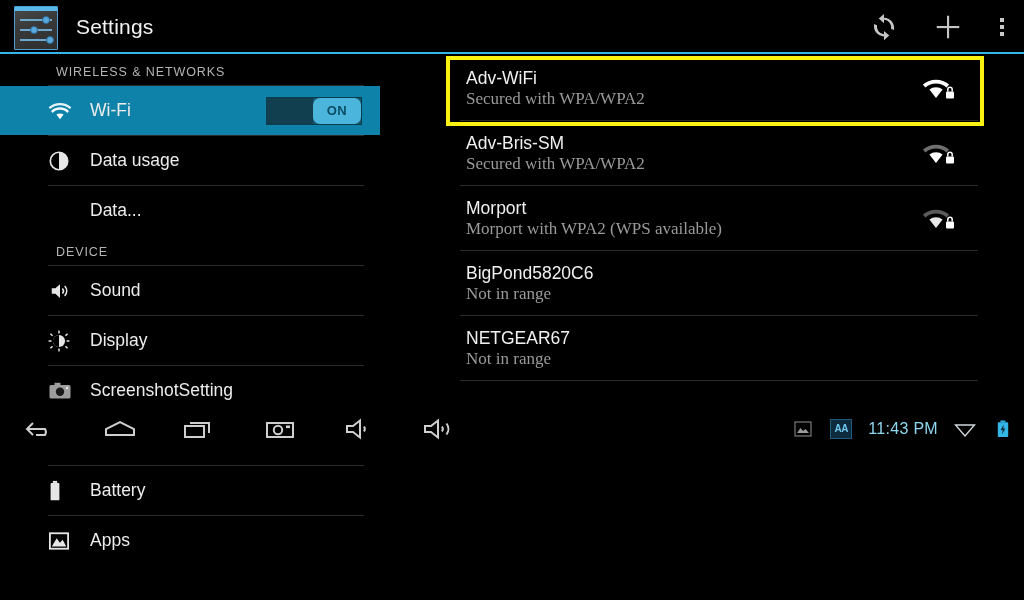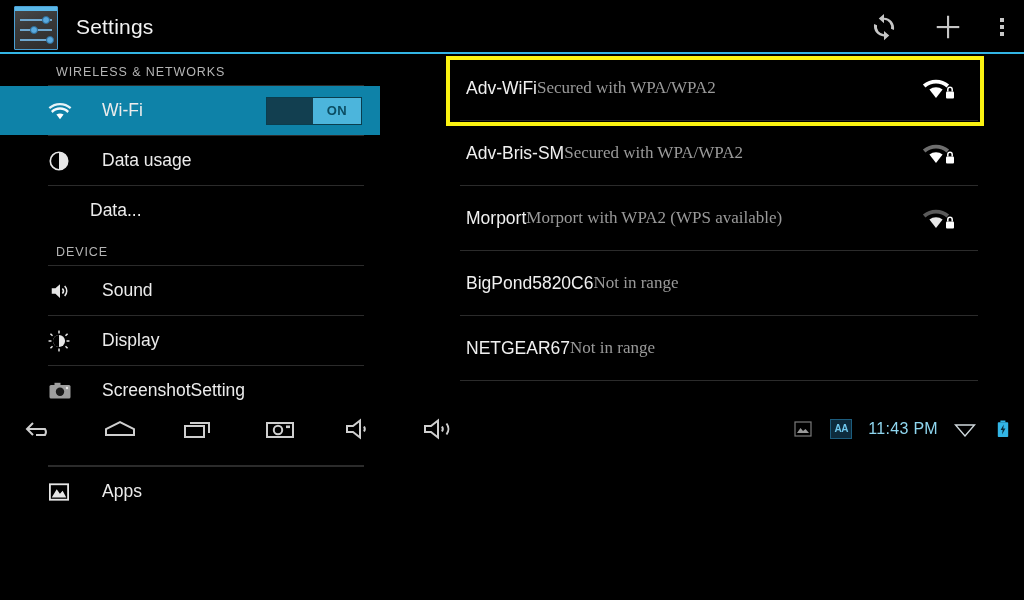--- a/index.html
+++ b/index.html
@@ -56,39 +56,39 @@
   }
   .side-divider { height: 1px; background: #2b2b2b; margin: 0 16px 0 48px; }
   .side-row {
     display: flex; align-items: center; height: 49px; padding-left: 48px;
     color: #ececec; cursor: pointer;
   }
   .side-row.selected { background: #0e82a8; }
   .side-row .s-icon {
     width: 32px; display: flex; align-items: center; justify-content: flex-start; flex: none;
   }
-  .side-row .s-label { font-size: 17.5px; margin-left: 22px; }
+  .side-row .s-label { font-size: 17.5px; margin-left: 10px; }
   .side-row.noicon .s-label { margin-left: 42px; }
   #wifi-toggle {
     margin-left: auto; margin-right: 18px; width: 96px; height: 28px;
     background: #15556b; border: 1px solid #0a3d4e; display: flex; cursor: pointer;
   }
   #wifi-toggle .track-off { width: 46px; height: 100%; background: #123f50; }
   #wifi-toggle .thumb {
     flex: 1; background: #4cb5dc; display: flex; align-items: center; justify-content: center;
-    color: #0b4d63; font-size: 13px; font-weight: bold; letter-spacing: .5px;
+    color: #0b4d63; font-size: 13px; font-weight: bold; letter-spacing: .5px; border-radius: 7px;
   }
 
   
   #wifi-list { position: absolute; left: 446px; top: 56px; width: 540px; }
   .wifi-row {
     position: relative; display: flex; align-items: center;
     height: 64px; padding: 0 6px 0 20px; cursor: pointer;
   }
-  .wifi-row .texts { display: flex; flex-direction: row; justify-content: center; }
+  .wifi-row .texts { display: flex; flex-direction: column; justify-content: center; }
   .wifi-row .ssid { color: #f0f0f0; font-size: 17.5px; line-height: 21px; }
   .wifi-row .sub { color: #9a9a9a; font-size: 17px; line-height: 18px; margin-top: 1px; font-family: Liberation Serif, serif; }
   .wifi-row .sig { margin-left: auto; margin-right: 24px; width: 34px; height: 28px; flex: none; }
   .wifi-div { height: 1px; background: #2b2b2b; margin: 0 8px 0 14px; }
   #highlight-box {
     position: absolute; left: 446px; top: 56px; width: 538px; height: 70px;
     border: 4px solid #fbf211; pointer-events: none; z-index: 5;
   }
 
   
@@ -252,20 +252,29 @@
             <rect x="4" y="4.4" width="2" height="1.2"></rect>
             <rect x="4" y="10.4" width="2" height="1.2"></rect>
             <rect x="4" y="16.4" width="2" height="1.2"></rect>
           </g>
         </svg>
       </span>
       <span class="s-label">Secured</span>
     </div>
     <div class="side-divider"></div>
 
+    <div class="side-row">
+      <span class="s-icon">
+        <svg width="14" height="22" viewBox="0 0 14 24">
+          <rect x="4.6" y="1" width="4.8" height="2.2" fill="#e6e6e6"></rect>
+          <rect x="2.2" y="3.2" width="9.6" height="19" rx="1" fill="#e6e6e6"></rect>
+        </svg>
+      </span>
+      <span class="s-label">Battery</span>
+    </div>
     <div class="side-divider"></div>
 
     <div class="side-row">
       <span class="s-icon">
         <svg width="22" height="20" viewBox="0 0 24 22">
           <rect x="2" y="2.5" width="20" height="17" fill="none" stroke="#e6e6e6" stroke-width="2"></rect>
           <path d="M4 17 L9.5 8 L13 13 L16 9.5 L20 17 Z" fill="#e6e6e6"></path>
         </svg>
       </span>
       <span class="s-label">Apps</span>

